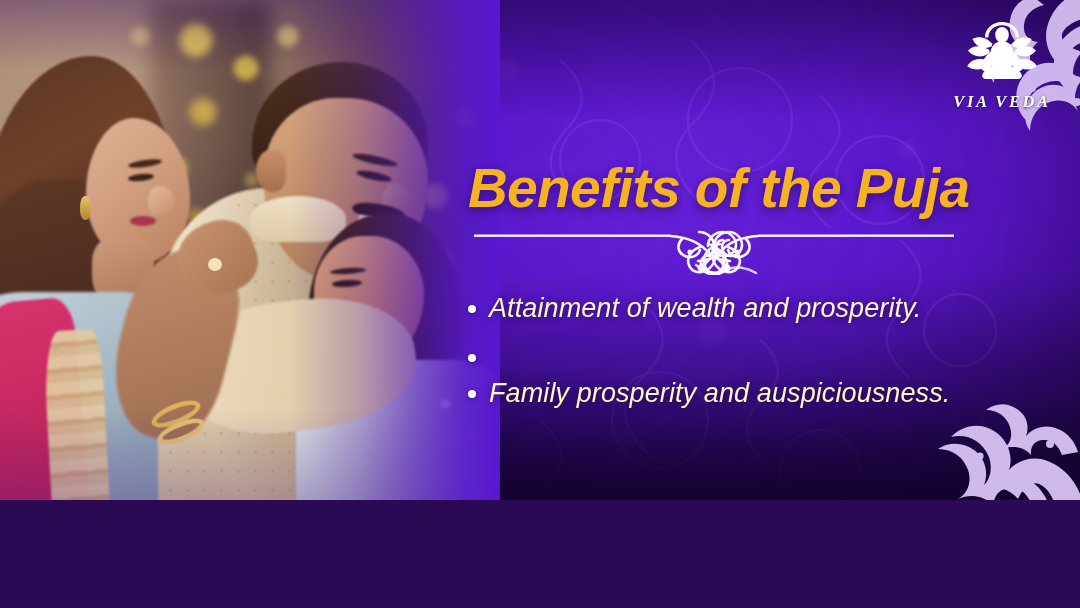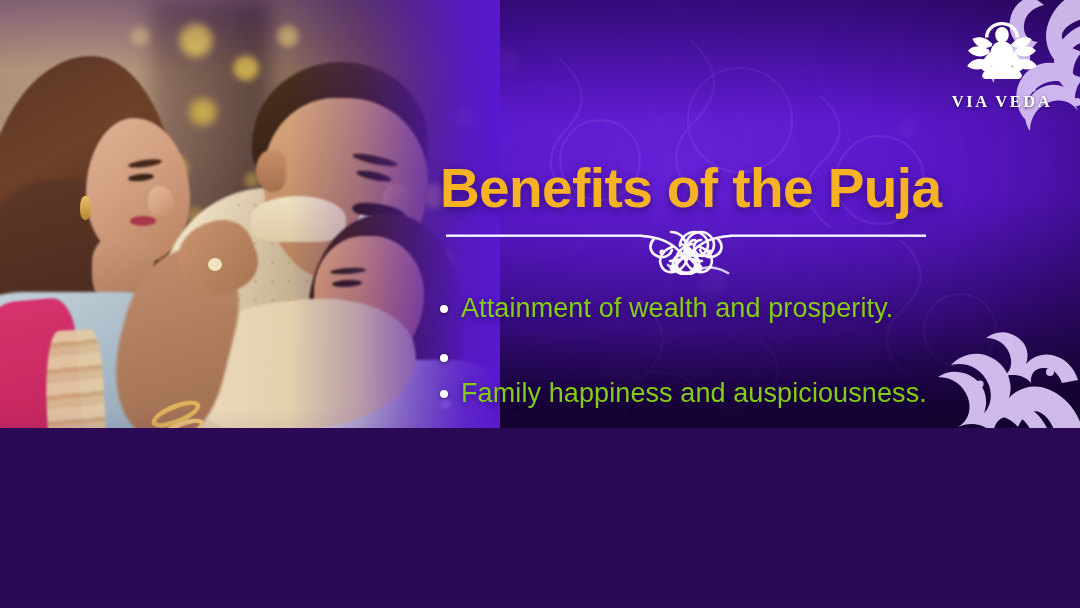--- a/index.html
+++ b/index.html
@@ -6,23 +6,24 @@
   html,body{ background:#2a0a55; }
   body{
     width:1080px; height:608px; overflow:hidden;
     font-family:"Liberation Sans", sans-serif;
     position:relative;
   }
 
   
   #banner{
     position:absolute; inset:0;
-    width:1080px; height:428px;
+    width:1080px; height:500px;
     overflow:hidden;
     background:#4a0f9e;
+    font-style:italic;
   }
 
   
   .bg-base{
     position:absolute; inset:0;
     background:
       radial-gradient(ellipse 62% 78% at 63% 38%, #6420d6 0%, #5a18cc 32%, #4a10a8 62%, #330a72 84%, #240551 100%);
   }
   .bg-vignette{
     position:absolute; inset:0;
@@ -369,21 +370,21 @@
   #logo .mark{ width:74px; height:74px; display:block; }
   #logo .wordmark{
     color:#ffffff; font-family:"Liberation Serif", serif;
     font-size:16.5px; letter-spacing:2.6px; font-weight:700;
     text-shadow:0 1px 3px rgba(20,0,50,.65);
     white-space:nowrap;
   }
 
   
   #content{
-    position:absolute; left:440px; top:160px; width:600px; z-index:6;
+    position:absolute; left:468px; top:160px; width:600px; z-index:6;
   }
   #title{
     color:#f5b324;
     font-size:55px; font-weight:700; line-height:1.04;
     letter-spacing:-0.6px;
     text-shadow:0 3px 10px rgba(30,0,70,.55);
     white-space:nowrap;
   }
   #divider{
     margin-top:10px; width:492px; height:48px; display:block;
@@ -393,21 +394,21 @@
     display:flex; align-items:flex-start; gap:13px;
     margin-bottom:14px;
   }
   #bullets li:last-child{ margin-bottom:0; }
   .dot{
     flex:0 0 auto; width:8px; height:8px; border-radius:50%;
     background:#ffffff; margin-top:14px;
     box-shadow:0 1px 4px rgba(20,0,50,.5);
   }
   .btext{
-    color:#84cc16; font-size:27px; font-weight:400;
+    color:#fef9c3; font-size:27px; font-weight:400;
     line-height:1.3; letter-spacing:.1px;
     text-shadow:0 2px 7px rgba(25,0,65,.60);
     white-space:nowrap;
   }
 </style>
 </head>
 <body>
 
 <div id="banner">
 
@@ -615,18 +616,18 @@
     <ul id="bullets">
         <li>
           <span class="dot"></span>
           <span class="btext">Attainment of wealth and prosperity.</span>
         </li>
         <li>
           <span class="dot"></span>
         </li>
         <li>
           <span class="dot"></span>
-          <span class="btext">Family happiness and auspiciousness.</span>
+          <span class="btext">Family prosperity and auspiciousness.</span>
         </li>
       </ul>
 
   </div>
 </div>
 
 </body></html>

